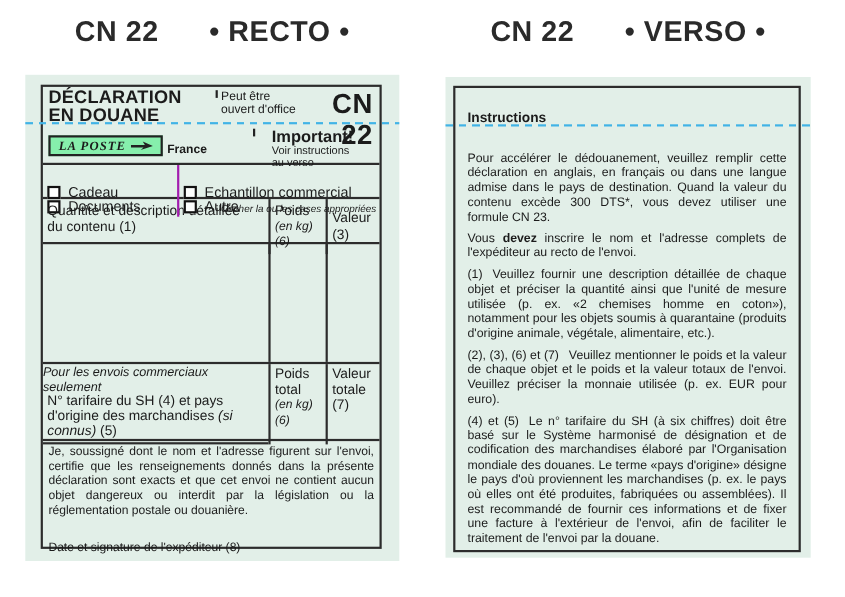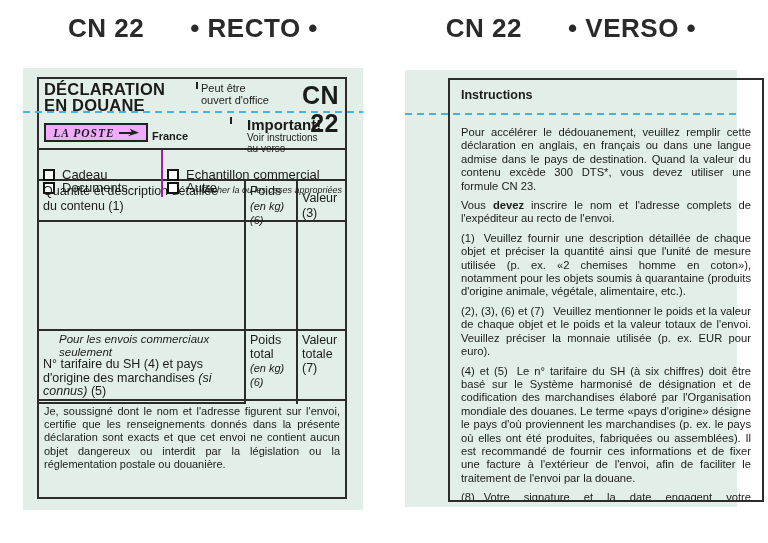--- a/index.html
+++ b/index.html
@@ -28,21 +28,21 @@
 
   
   .r1{ height:34px; display:flex; padding:2px 4px 0 5px; }
   .form-title{ font-weight:bold; font-size:16.5px; line-height:16px; letter-spacing:.2px; white-space:pre-line; width:152px; }
   .peut{ display:flex; gap:3px; font-size:11px; line-height:12px; width:86px; padding-top:1px; white-space:pre-line; }
   .form-code{ flex:1; text-align:right; font-weight:bold; font-size:25px; line-height:28px; padding-right:2px; letter-spacing:.5px; }
 
   
   .r2{ height:37px; display:flex; padding:3px 4px 0 5px; }
   .brand{ flex:1; display:flex; align-items:flex-end; gap:4px; padding-bottom:6px; }
-  .logo-box{ border:2px solid #222; height:19px; width:104px; display:flex; align-items:center; justify-content:center; gap:4px; background:#f0abfc; }
+  .logo-box{ border:2px solid #222; height:19px; width:104px; display:flex; align-items:center; justify-content:center; gap:4px; background:#86efac; }
   .logo-text{ font-family:"Liberation Serif", serif; font-weight:bold; font-style:italic; font-size:11.5px; letter-spacing:1px; }
   .bird{ width:20px; height:9px; fill:#222; }
   .france{ font-weight:bold; font-size:11px; line-height:11px; }
   .imp{ width:111px; display:flex; gap:15px; padding-top:1px; }
   .imp-t{ font-weight:bold; font-size:15px; line-height:15px; }
   .imp-s{ font-size:10px; line-height:10.5px; white-space:pre-line; margin-top:1px; }
 
   
   .r3{ height:31px; display:grid; grid-template-columns:122px 1fr; }
   .cbcol{ padding:18px 0 3px 4px; display:flex; flex-direction:column; justify-content:space-between; }
@@ -55,33 +55,33 @@
   .tbl{ display:grid; grid-template-columns:205px 52px 1fr; }
   .tbl .c2,.tbl .c3{ border-left:2px solid #2c2c2c; }
   .r4{ height:41px; }
   .r4 .cell{ padding:3px 4px; font-size:12.5px; line-height:14.5px; }
   .r4 .c1{ white-space:pre-line; }
   .sub-it{ font-style:italic; font-size:11px; }
   .r4 .c3{ display:flex; align-items:center; }
   .r5{ flex:1; }
   .r6{ height:70px; }
   .r6 .c1{ display:flex; flex-direction:column; }
-  .com-head{ font-style:italic; font-size:11.5px; line-height:12.5px; padding:2px 20px 0; }
+  .com-head{ font-style:italic; font-size:11.5px; line-height:12.5px; padding:2px 0 0; }
   .com-main{ font-size:12.5px; line-height:13.5px; padding:0 4px 3px; }
   .com-field{ border-top:2px solid #2c2c2c; flex:1; }
   .r6 .c2,.r6 .c3{ padding:2px 4px; font-size:12.5px; line-height:14px; }
 
   
   .r7{ height:96px; display:flex; flex-direction:column; padding:4px 5px 2px;gap:18px; }
   .decl{ margin:0; font-size:11px; line-height:13.2px; text-align:justify; }
   .datesig{ font-size:11px; margin-top:3px; }
   .sign-field{ flex:1; }
 
   
-  .verso-box{ left:7px; top:8px; width:316px; height:424px; padding:8px 11px 7px; display:flex; flex-direction:column; overflow:hidden;margin-left:36px; }
+  .verso-box{ left:7px; top:8px; width:316px; height:424px; padding:20px 11px 7px; display:flex; flex-direction:column; overflow:hidden; }
   .ins-h{ font-weight:bold; font-size:12.5px; margin-bottom:24px; }
   .verso-box p{ margin:0 0 6px; text-align:justify; font-size:11.2px; line-height:13.4px; }
   .pnum{ margin-right:9px; }
   b{ font-weight:bold; }
   .it{ font-style:italic; }
 </style>
 </head>
 <body>
 
 <div class="page-hdr" style="left:23px; width:340px;">
@@ -181,20 +181,21 @@
         <div class="sub-it">(en kg) (6)</div>
       </div>
       <div class="c3">
         <div style="white-space:pre-line">Valeur
 totale (7)</div>
       </div>
     </div>
 
     <div class="r7">
       <p class="decl">Je, soussigné dont le nom et l'adresse figurent sur l'envoi, certifie que les renseignements donnés dans la présente déclaration sont exacts et que cet envoi ne contient aucun objet dangereux ou interdit par la législation ou la réglementation postale ou douanière.</p>
+      <div class="datesig">Date et signature de l'expéditeur (8)</div>
       <div class="sign-field"></div>
     </div>
 
   </div>
 </div>
 
 <div class="card card-verso">
   <div class="fold"></div>
   <div class="box verso-box">
     <div class="ins-h">Instructions</div>

